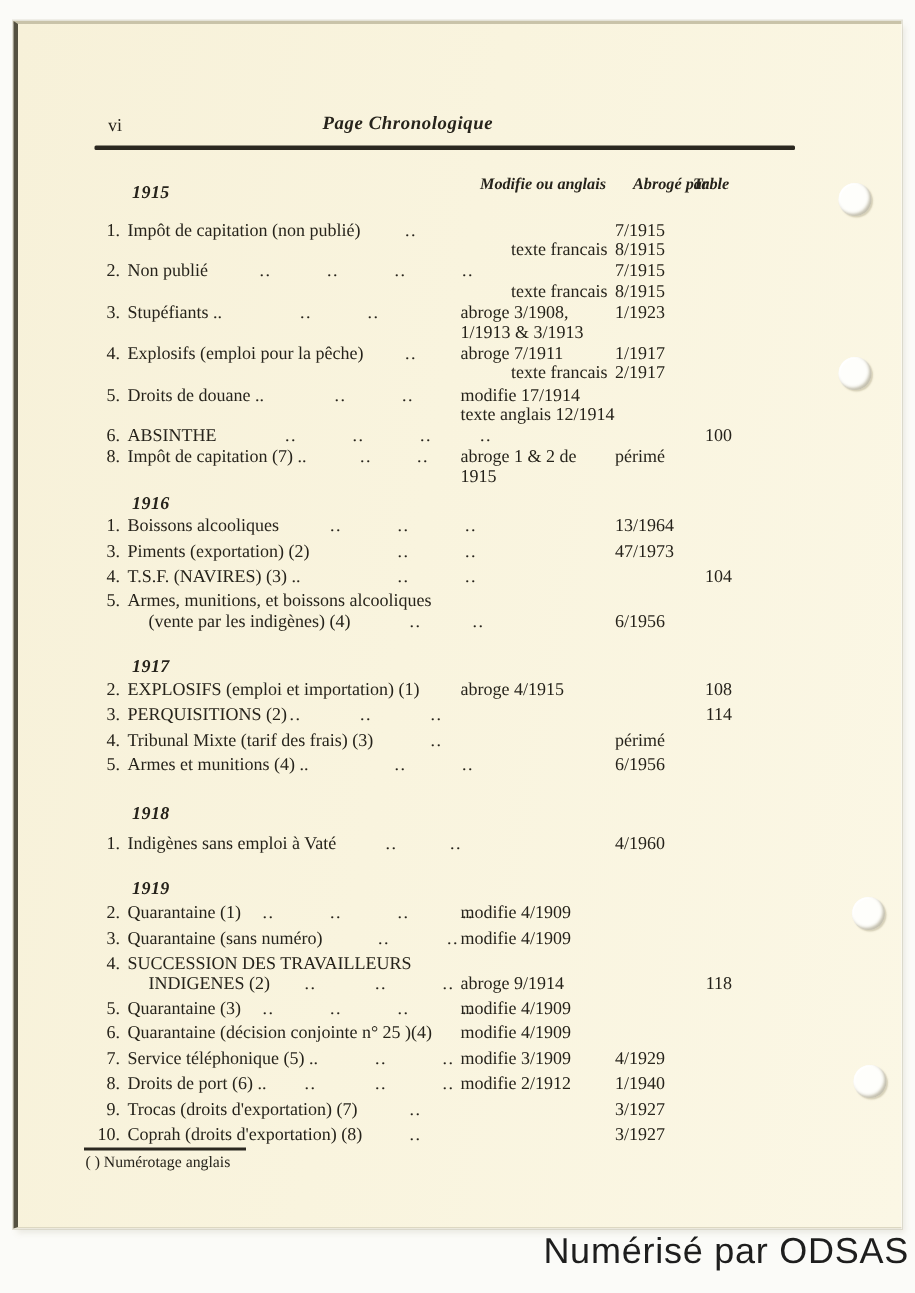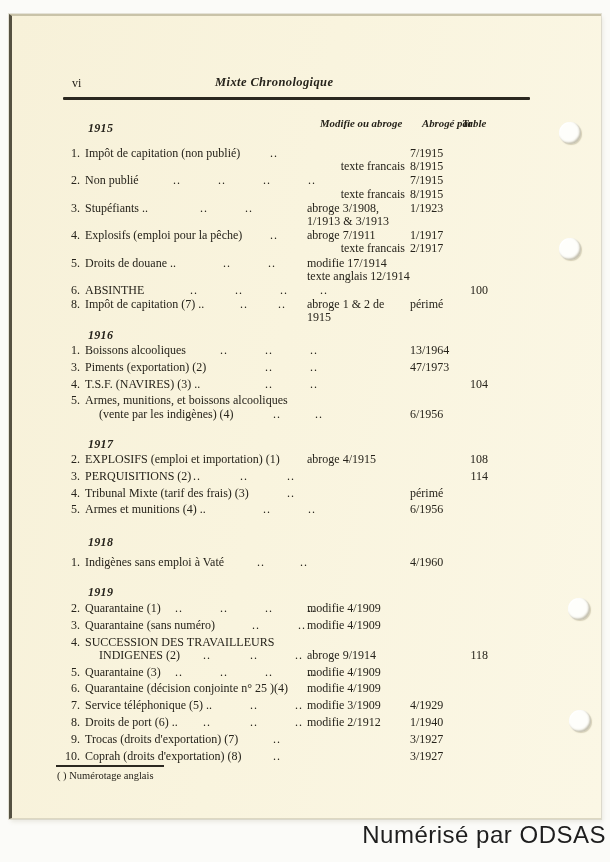--- a/index.html
+++ b/index.html
@@ -48,24 +48,24 @@
     position:absolute;right:4px;top:821px;
     font-family:"Liberation Sans","DejaVu Sans",sans-serif;
     font-size:24px;color:#1e1e1e;letter-spacing:.5px;white-space:pre;
   }
 </style>
 </head>
 <body>
 
 <div class="page">
   <span class="folio">vi</span>
-  <span class="title">Mixte Chronologique</span>
+  <span class="title">Page Chronologique</span>
   <div class="rule"></div>
 
-  <span class="colhead ch-mod">Modifie ou abroge</span>
+  <span class="colhead ch-mod">Modifie ou anglais</span>
   <span class="colhead ch-abr">Abrogé par</span>
   <span class="colhead ch-page">Table</span>
 
   <div style="position:absolute;left:0;top:0;width:589px;height:802px;"><span class="year" style="top: 105px;">1915</span><div class="tline" style="top: 130px;"><span class="c-num">1.</span><span class="c-label">Impôt de capitation (non publié)</span><span class="leader" style="left: 258px;">..</span><span class="c-abr">7/1915</span></div><div class="tline" style="top: 143.2px;"><span class="c-mod right">texte francais</span><span class="c-abr">8/1915</span></div><div class="tline" style="top: 157.4px;"><span class="c-num">2.</span><span class="c-label">Non publié</span><span class="leader" style="left: 161px;">..</span><span class="leader" style="left: 206px;">..</span><span class="leader" style="left: 251px;">..</span><span class="leader" style="left: 296px;">..</span><span class="c-abr">7/1915</span></div><div class="tline" style="top: 170.6px;"><span class="c-mod right">texte francais</span><span class="c-abr">8/1915</span></div><div class="tline" style="top: 184.8px;"><span class="c-num">3.</span><span class="c-label">Stupéfiants ..</span><span class="leader" style="left: 188px;">..</span><span class="leader" style="left: 233px;">..</span><span class="c-mod">abroge 3/1908,</span><span class="c-abr">1/1923</span></div><div class="tline" style="top: 198px;"><span class="c-mod">1/1913 &amp; 3/1913</span></div><div class="tline" style="top: 212.2px;"><span class="c-num">4.</span><span class="c-label">Explosifs (emploi pour la pêche)</span><span class="leader" style="left: 258px;">..</span><span class="c-mod">abroge 7/1911</span><span class="c-abr">1/1917</span></div><div class="tline" style="top: 225.4px;"><span class="c-mod right">texte francais</span><span class="c-abr">2/1917</span></div><div class="tline" style="top: 239.6px;"><span class="c-num">5.</span><span class="c-label">Droits de douane ..</span><span class="leader" style="left: 211px;">..</span><span class="leader" style="left: 256px;">..</span><span class="c-mod">modifie 17/1914</span></div><div class="tline" style="top: 252.8px;"><span class="c-mod">texte anglais 12/1914</span></div><div class="tline" style="top: 267px;"><span class="c-num">6.</span><span class="c-label">ABSINTHE</span><span class="leader" style="left: 178px;">..</span><span class="leader" style="left: 223px;">..</span><span class="leader" style="left: 268px;">..</span><span class="leader" style="left: 308px;">..</span><span class="c-page">100</span></div><div class="tline" style="top: 281.2px;"><span class="c-num">8.</span><span class="c-label">Impôt de capitation (7) ..</span><span class="leader" style="left: 228px;">..</span><span class="leader" style="left: 266px;">..</span><span class="c-mod">abroge 1 &amp; 2 de</span><span class="c-abr">périmé</span></div><div class="tline" style="top: 294.4px;"><span class="c-mod">1915</span></div><span class="year" style="top: 312px;">1916</span><div class="tline" style="top: 327px;"><span class="c-num">1.</span><span class="c-label">Boissons alcooliques</span><span class="leader" style="left: 208px;">..</span><span class="leader" style="left: 253px;">..</span><span class="leader" style="left: 298px;">..</span><span class="c-abr">13/1964</span></div><div class="tline" style="top: 343.8px;"><span class="c-num">3.</span><span class="c-label">Piments (exportation) (2)</span><span class="leader" style="left: 253px;">..</span><span class="leader" style="left: 298px;">..</span><span class="c-abr">47/1973</span></div><div class="tline" style="top: 360.6px;"><span class="c-num">4.</span><span class="c-label">T.S.F. (NAVIRES) (3) ..</span><span class="leader" style="left: 253px;">..</span><span class="leader" style="left: 298px;">..</span><span class="c-page">104</span></div><div class="tline" style="top: 377.4px;"><span class="c-num">5.</span><span class="c-label">Armes, munitions, et boissons alcooliques</span></div><div class="tline" style="top: 390.6px;"><span class="c-label indent">(vente par les indigènes) (4)</span><span class="leader" style="left: 261px;">..</span><span class="leader" style="left: 303px;">..</span><span class="c-abr">6/1956</span></div><span class="year" style="top: 421px;">1917</span><div class="tline" style="top: 436px;"><span class="c-num">2.</span><span class="c-label">EXPLOSIFS (emploi et importation) (1)</span><span class="c-mod">abroge 4/1915</span><span class="c-page">108</span></div><div class="tline" style="top: 452.8px;"><span class="c-num">3.</span><span class="c-label">PERQUISITIONS (2)</span><span class="leader" style="left: 181px;">..</span><span class="leader" style="left: 228px;">..</span><span class="leader" style="left: 275px;">..</span><span class="c-page">114</span></div><div class="tline" style="top: 469.6px;"><span class="c-num">4.</span><span class="c-label">Tribunal Mixte (tarif des frais) (3)</span><span class="leader" style="left: 275px;">..</span><span class="c-abr">périmé</span></div><div class="tline" style="top: 486.4px;"><span class="c-num">5.</span><span class="c-label">Armes et munitions (4) ..</span><span class="leader" style="left: 251px;">..</span><span class="leader" style="left: 296px;">..</span><span class="c-abr">6/1956</span></div><span class="year" style="top: 519px;">1918</span><div class="tline" style="top: 539px;"><span class="c-num">1.</span><span class="c-label">Indigènes sans emploi à Vaté</span><span class="leader" style="left: 245px;">..</span><span class="leader" style="left: 288px;">..</span><span class="c-abr">4/1960</span></div><span class="year" style="top: 569px;">1919</span><div class="tline" style="top: 585px;"><span class="c-num">2.</span><span class="c-label">Quarantaine (1)</span><span class="leader" style="left: 163px;">..</span><span class="leader" style="left: 208px;">..</span><span class="leader" style="left: 253px;">..</span><span class="leader" style="left: 296px;">..</span><span class="c-mod">modifie 4/1909</span></div><div class="tline" style="top: 601.8px;"><span class="c-num">3.</span><span class="c-label">Quarantaine (sans numéro)</span><span class="leader" style="left: 240px;">..</span><span class="leader" style="left: 286px;">..</span><span class="c-mod">modifie 4/1909</span></div><div class="tline" style="top: 618.6px;"><span class="c-num">4.</span><span class="c-label">SUCCESSION DES TRAVAILLEURS</span></div><div class="tline" style="top: 631.8px;"><span class="c-label indent">INDIGENES (2)</span><span class="leader" style="left: 191px;">..</span><span class="leader" style="left: 238px;">..</span><span class="leader" style="left: 283px;">..</span><span class="c-mod">abroge 9/1914</span><span class="c-page">118</span></div><div class="tline" style="top: 648.6px;"><span class="c-num">5.</span><span class="c-label">Quarantaine (3)</span><span class="leader" style="left: 163px;">..</span><span class="leader" style="left: 208px;">..</span><span class="leader" style="left: 253px;">..</span><span class="leader" style="left: 296px;">..</span><span class="c-mod">modifie 4/1909</span></div><div class="tline" style="top: 665.4px;"><span class="c-num">6.</span><span class="c-label">Quarantaine (décision conjointe n° 25 )(4)</span><span class="c-mod">modifie 4/1909</span></div><div class="tline" style="top: 682.2px;"><span class="c-num">7.</span><span class="c-label">Service téléphonique (5) ..</span><span class="leader" style="left: 238px;">..</span><span class="leader" style="left: 283px;">..</span><span class="c-mod">modifie 3/1909</span><span class="c-abr">4/1929</span></div><div class="tline" style="top: 699px;"><span class="c-num">8.</span><span class="c-label">Droits de port (6) ..</span><span class="leader" style="left: 191px;">..</span><span class="leader" style="left: 238px;">..</span><span class="leader" style="left: 283px;">..</span><span class="c-mod">modifie 2/1912</span><span class="c-abr">1/1940</span></div><div class="tline" style="top: 715.8px;"><span class="c-num">9.</span><span class="c-label">Trocas (droits d'exportation) (7)</span><span class="leader" style="left: 261px;">..</span><span class="c-abr">3/1927</span></div><div class="tline" style="top: 732.6px;"><span class="c-num">10.</span><span class="c-label">Coprah (droits d'exportation) (8)</span><span class="leader" style="left: 261px;">..</span><span class="c-abr">3/1927</span></div></div>
 
   <div class="fnrule"></div>
   <span class="footnote">( ) Numérotage anglais</span>
 
   <div class="hole h1"></div>
   <div class="hole h2"></div>

